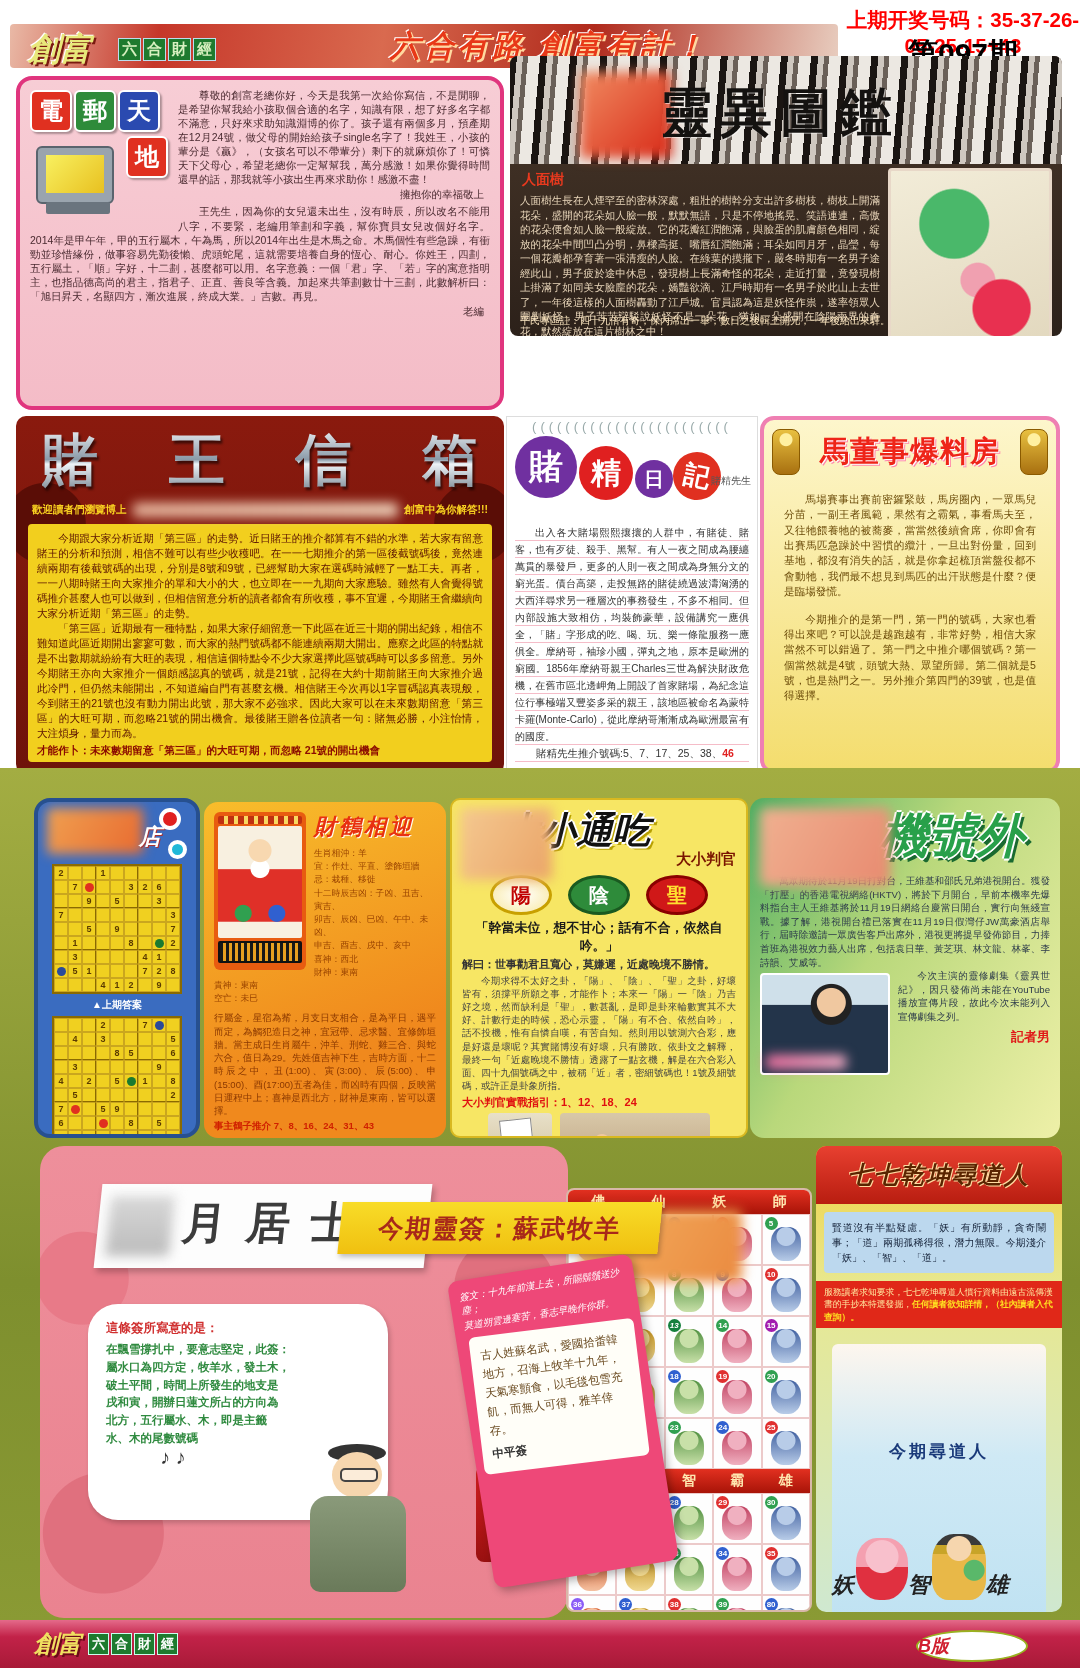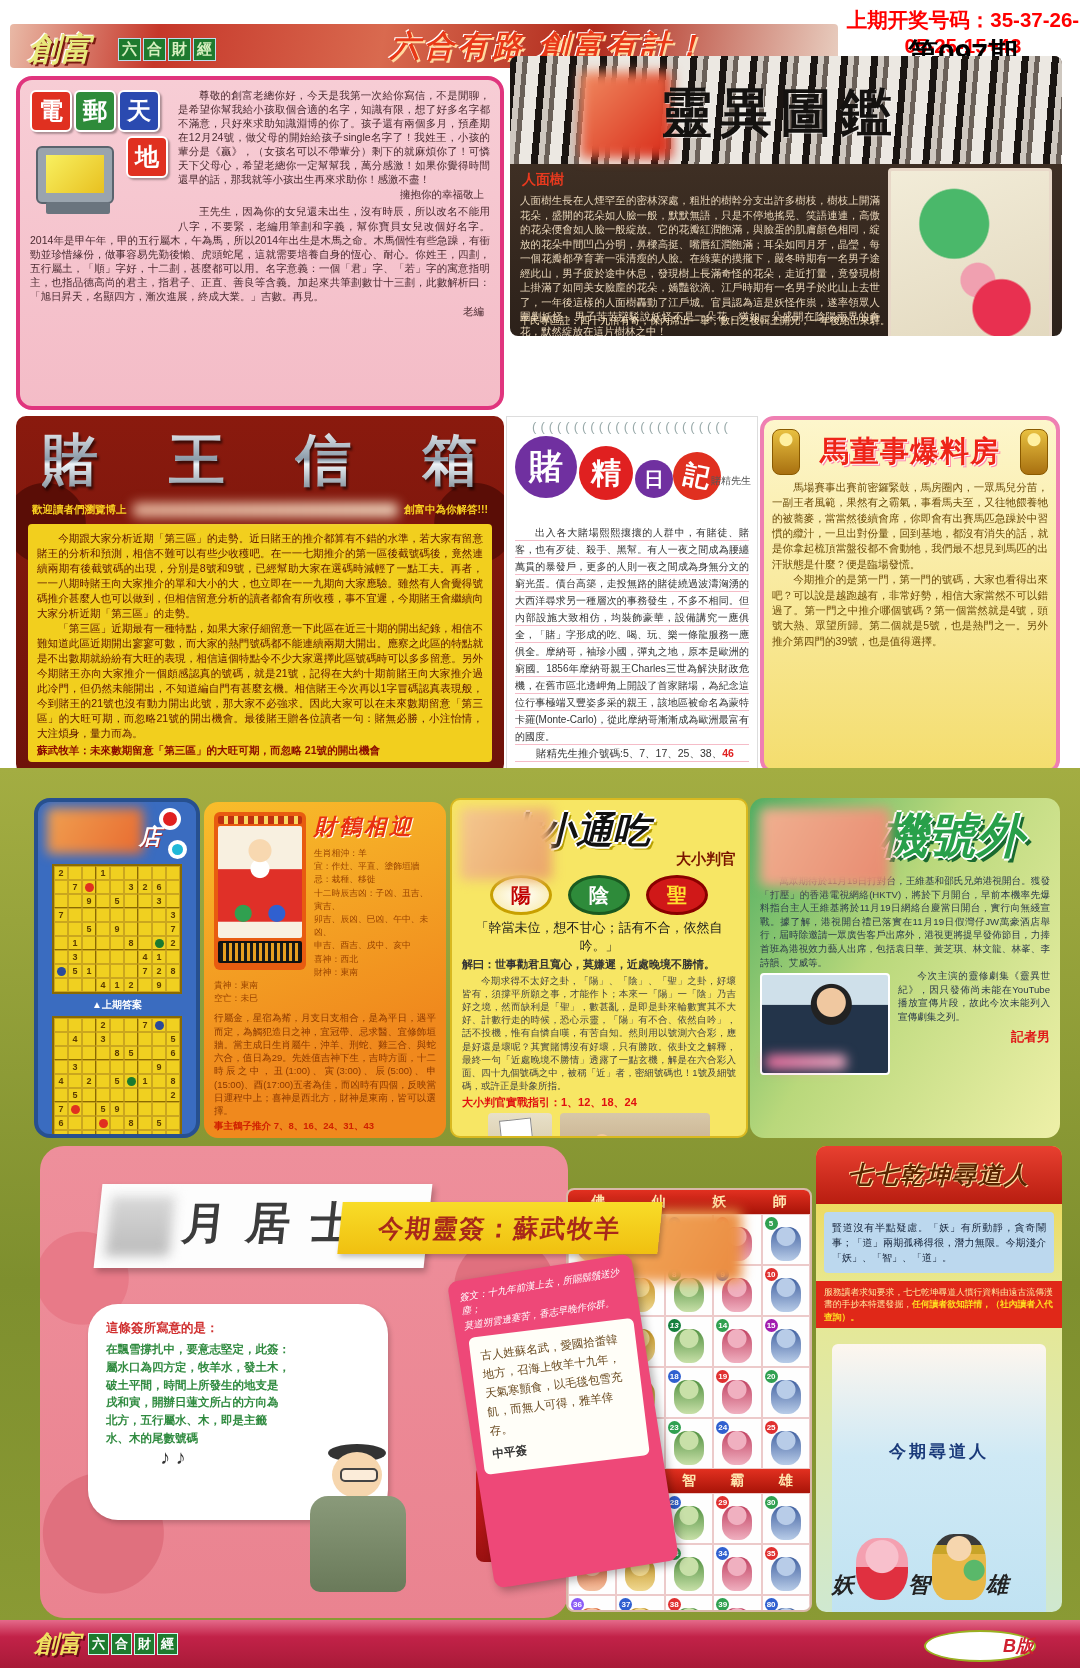--- a/index.html
+++ b/index.html
@@ -86,21 +86,21 @@
 
   
   .madong{left:760px;top:416px;width:300px;height:358px;border:4px solid #ef7fb2;border-radius:14px;
     background:linear-gradient(#fdf6cc,#f4dd6e);box-sizing:border-box;padding:4px 8px;}
   .madong-titlerow{display:flex;align-items:center;justify-content:space-between;height:56px;}
   .gold-fig{width:26px;height:44px;border-radius:8px;background:
      radial-gradient(circle at 50% 22%,#fff0a0 0 6px,transparent 7px),
      linear-gradient(#e8c040,#a87010);border:1px solid #8a5a00;}
   .madong-title{font-size:29px;font-weight:900;color:#ee2418;text-shadow:1px 1px 0 #fff,2px 2px 0 #f8a;letter-spacing:1px;}
   .madong-body{font-size:10.6px;line-height:1.45;color:#6a4a08;text-align:justify;}
-  .madong-body p{margin:0;text-indent:2em;}
+  .madong-body p{margin:12px;text-indent:2em;}
 
   
   .olive{left:0;top:768px;width:1080px;height:856px;background:linear-gradient(#a3ad42,#7e8f2e 60%,#8a9a34);}
 
   
   .sudoku{left:34px;top:798px;width:166px;height:340px;background:#3a6cc0;border:4px solid #27508f;border-radius:16px;
     box-sizing:border-box;padding:6px 0;overflow:hidden;}
   .sud-logo{position:relative;width:140px;height:52px;margin:0 auto;}
   .sud-logo .patch{position:absolute;left:0;top:0;width:96px;height:46px;background:linear-gradient(120deg,#f0a050,#e86a30);border-radius:4px;}
   .sud-logo .dian{position:absolute;right:26px;top:14px;color:#fff;font-weight:900;font-style:italic;font-size:22px;text-shadow:1px 1px 0 #a33;}
@@ -138,21 +138,21 @@
   .dx-patch{position:absolute;left:8px;top:8px;width:92px;height:72px;background:linear-gradient(120deg,#f4c890,#eaa468);border-radius:4px;}
   .dx-title{margin-left:40px;font-size:37px;font-weight:900;font-style:italic;color:#111;
     text-shadow:-2px 0 #fff,2px 0 #fff,0 -2px #fff,0 2px #fff,3px 3px 0 #b8a000;}
   .dx-sub{text-align:right;font-size:15px;font-weight:900;color:#7a1500;margin-top:-6px;}
   .badges{display:flex;justify-content:center;gap:16px;margin:6px 0 4px 0;}
   .badge{width:56px;height:34px;border-radius:50%;display:flex;align-items:center;justify-content:center;
     font-size:20px;font-weight:900;font-family:"DejaVu Serif",serif;}
   .badge.yang{background:radial-gradient(#fff,#f8e8a0);border:3px solid #c8a000;color:#c00000;}
   .badge.yin{background:#2e8b3a;border:3px solid #1a5a20;color:#fff;}
   .badge.sheng{background:#d01818;border:3px solid #8a0000;color:#ffe030;}
-  .dx-quote{font-size:13px;font-weight:400;color:#1a1a1a;text-align:center;margin:2px 0;}
+  .dx-quote{font-size:13px;font-weight:700;color:#1a1a1a;text-align:center;margin:2px 0;}
   .dx-jie{font-size:11px;font-weight:900;color:#333;margin:0 0 2px 0;}
   .dx-para{font-size:9.5px;line-height:1.38;color:#444;text-align:justify;margin:0;text-indent:2em;}
   .dx-guide{font-size:11px;font-weight:900;color:#e01010;margin:3px 0;}
   .dx-photos{display:flex;gap:8px;justify-content:center;}
   .dx-flag{width:64px;height:74px;background:linear-gradient(#e8e0c8,#c8b890);border-radius:4px;position:relative;}
   .dx-flag .f{position:absolute;left:14px;top:6px;width:30px;height:58px;background:#fff;border:1px solid #888;
     transform:rotate(-6deg);display:flex;align-items:center;justify-content:center;
     writing-mode:vertical-rl;font-size:18px;font-weight:900;color:#111;font-family:"DejaVu Serif",serif;}
   .dx-photo{width:150px;height:74px;border-radius:4px;background:
      radial-gradient(circle at 28% 40%,#f0c8a0 0 8px,transparent 9px),
@@ -252,22 +252,22 @@
      linear-gradient(#2e6a3a 30%,#3a7a48);}
   .fig-xiong:after{content:"";position:absolute;right:-8px;top:-14px;width:6px;height:70px;background:#888;
      box-shadow:-2px -8px 0 4px #3a6ab8;}
 
   
   .footer{left:0;top:1620px;width:1080px;height:48px;background:linear-gradient(#e46a8a,#c22248 35%,#a81a38);}
   .footer .logo{position:absolute;left:34px;top:8px;display:flex;align-items:center;gap:6px;}
   .footer .logo .b{font-size:24px;font-weight:900;font-style:italic;color:#f0e060;text-shadow:2px 2px 0 #6a0a18;}
   .footer .logo .tiles{display:flex;gap:2px;}
   .footer .logo .tiles span{background:#1e7a2e;color:#fff;font-weight:900;font-size:13px;padding:1px 3px;border:1px solid #cfe;}
-  .bban{position:absolute;right:44px;top:10px;width:108px;height:28px;background:#fff;border-radius:50%;
-    display:flex;align-items:center;justify-content:flex-end;border:2px solid #9ab020;}
+  .bban{position:absolute;right:52px;top:10px;width:108px;height:28px;background:#fff;border-radius:50%;
+    display:flex;align-items:center;justify-content:flex-start;border:2px solid #9ab020;}
   .bban span{color:#d02030;font-weight:900;font-size:18px;font-style:italic;}
 </style>
 </head>
 <body>
 
 <div class="page">
 
   <div class="abs masthead"></div>
   <div class="abs brand">創富</div>
   <div class="abs brand-sub">
@@ -319,21 +319,21 @@
         <span>箱</span>
       </div>
     <div class="duwang-tag">
       <span class="t">歡迎讀者們瀏覽博上</span>
       <span class="patch blur"></span>
       <span class="t">創富中為你解答!!!</span>
     </div>
     <div class="duwang-body">
       <p>今期跟大家分析近期「第三區」的走勢。近日賭王的推介都算有不錯的水準，若大家有留意賭王的分析和預測，相信不難可以有些少收穫吧。在一一七期推介的第一區後截號碼後，竟然連續兩期有後截號碼的出現，分別是8號和9號，已經幫助大家在選碼時減輕了一點工夫。再者，一一八期時賭王向大家推介的單和大小的大，也立即在一一九期向大家應驗。雖然有人會覺得號碼推介甚麼人也可以做到，但相信留意分析的讀者都會有所收穫，事不宜遲，今期賭王會繼續向大家分析近期「第三區」的走勢。</p>
       <p>「第三區」近期最有一種特點，如果大家仔細留意一下此區在近三十期的開出紀錄，相信不難知道此區近期開出寥寥可數，而大家的熱門號碼都不能連續兩期大開出。應察之此區的特點就是不出數期就紛紛有大旺的表現，相信這個特點令不少大家選擇此區號碼時可以多多留意。另外今期賭王亦向大家推介一個頗感認真的號碼，就是21號，記得在大約十期前賭王向大家推介過此冷門，但仍然未能開出，不知道編自門有甚麼玄機。相信賭王今次再以1字冒碼認真表現般，今到賭王的21號也沒有動力開出此號，那大家不必強求。因此大家可以在未來數期留意「第三區」的大旺可期，而忽略21號的開出機會。最後賭王贈各位讀者一句：賭無必勝，小注怡情，大注煩身，量力而為。</p>
-      <p class="duwang-last">蘇武牧羊：未來數期留意「第三區」的大旺可期，而忽略 21號的開出機會</p>
+      <p class="duwang-last">才能作卜：未來數期留意「第三區」的大旺可期，而忽略 21號的開出機會</p>
     </div>
   </div>
 
   <div class="abs dujing">
     <div class="spiral">((((((((((((((((((((((((</div>
     <div class="dujing-title">
       <span class="bub" style="left:8px;top:2px;width:62px;height:62px;background:#7030a0;font-size:34px;">賭</span>
       <span class="bub" style="left:72px;top:12px;width:54px;height:54px;background:#e02020;font-size:30px;">精</span>
       <span class="bub" style="left:128px;top:26px;width:38px;height:38px;background:#7030a0;font-size:20px;">日</span>
       <span class="bub" style="left:166px;top:18px;width:48px;height:48px;background:#e03020;font-size:26px;transform:rotate(12deg);">記</span>

